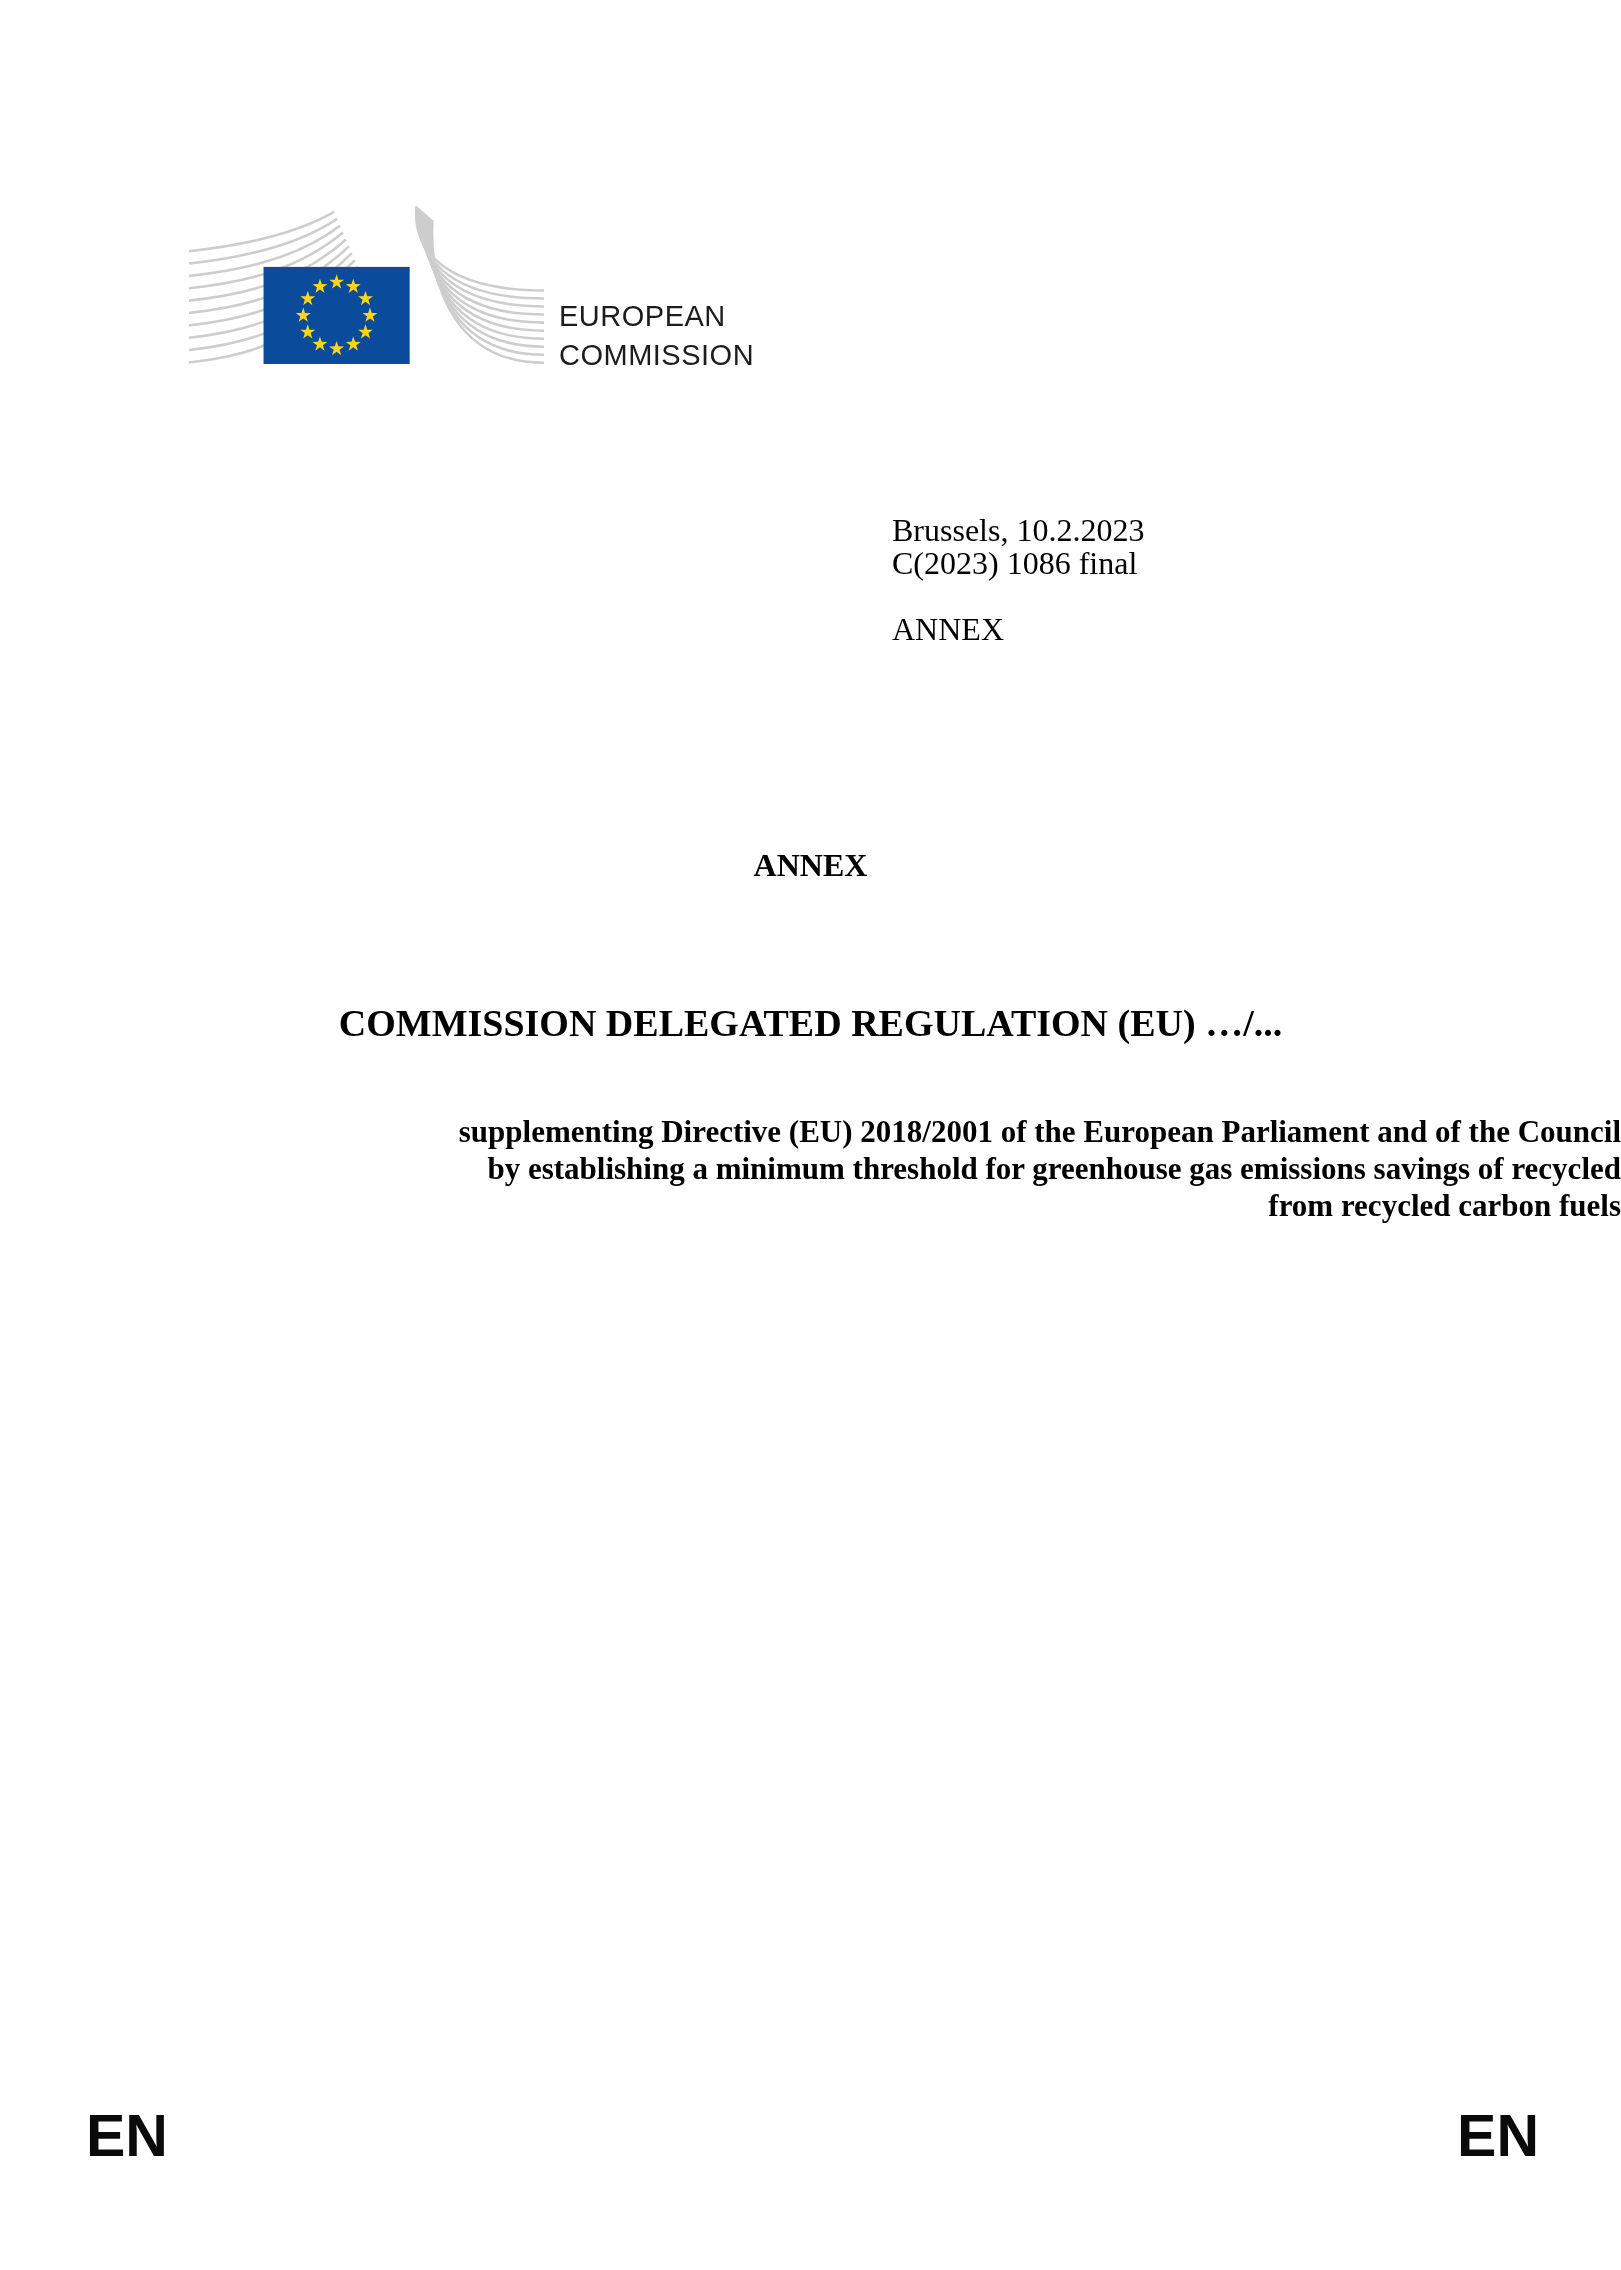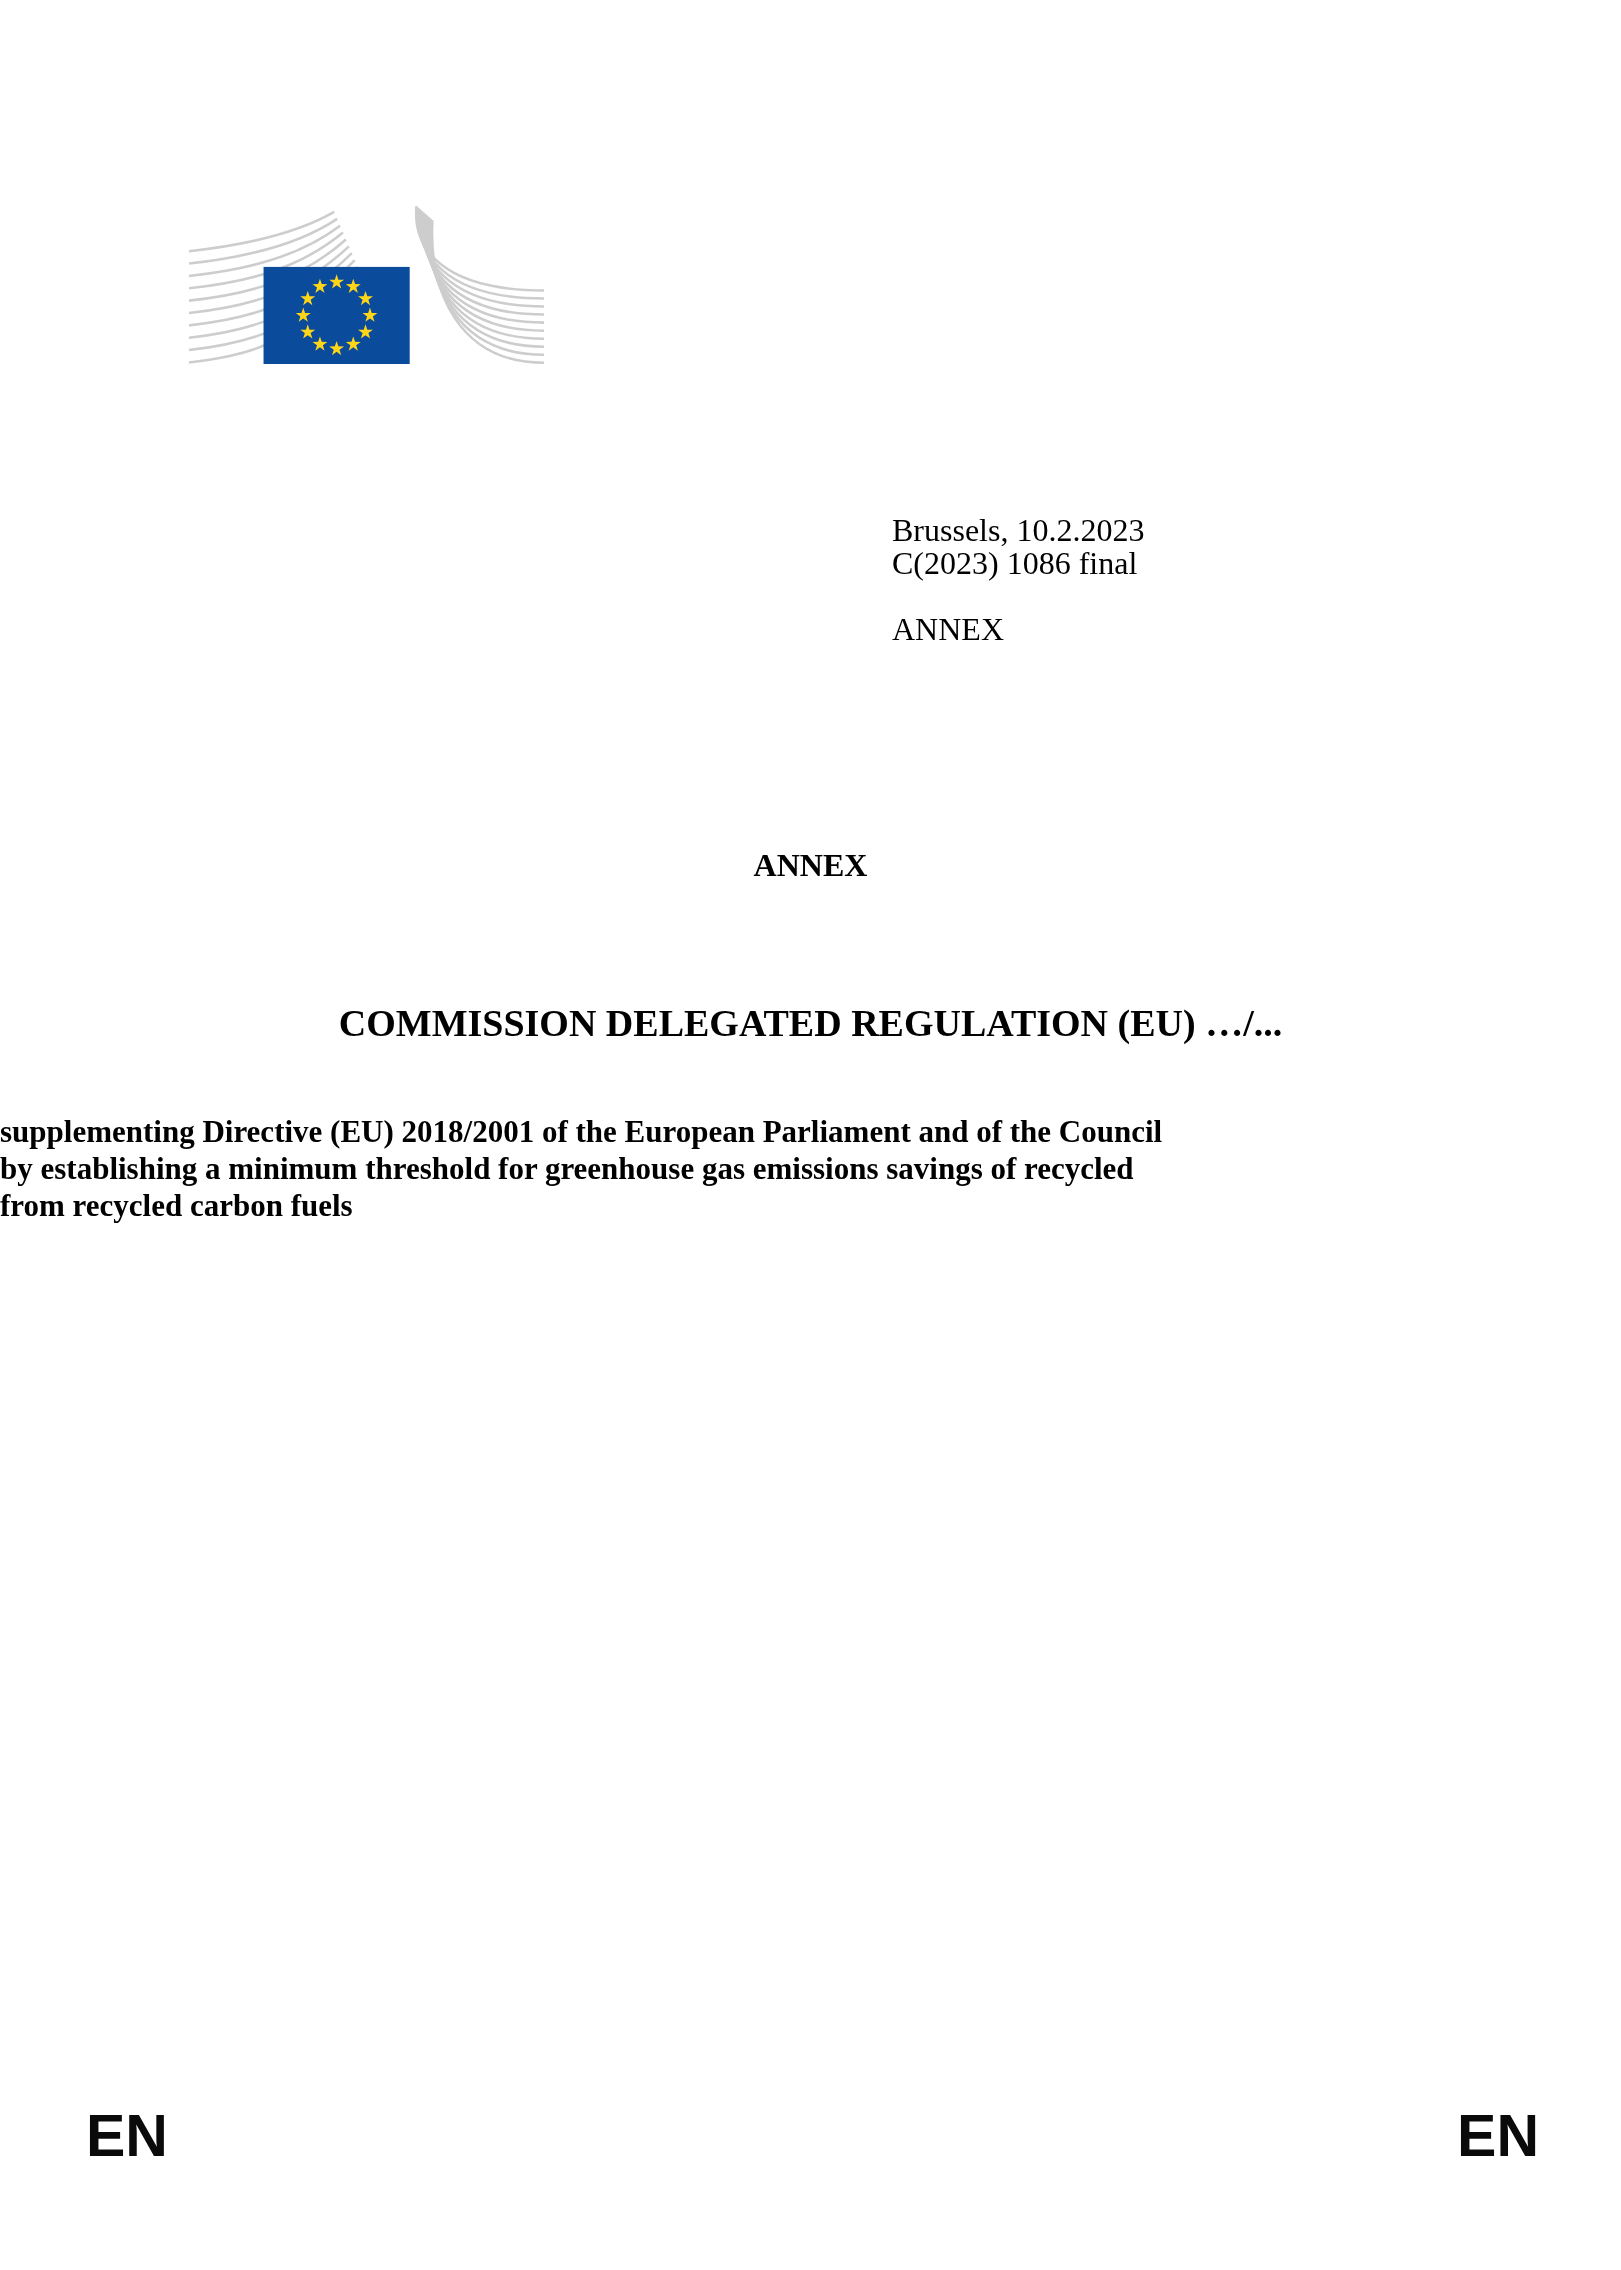--- a/index.html
+++ b/index.html
@@ -27,21 +27,21 @@
   }
   .doc-meta .gap { height:33px; }
   
   .h { position:absolute; left:0; width:100%; text-align:center; font-weight:bold; white-space:nowrap; }
   .h-annex { top:847px; font-size:32px; }
   .h-tothe { top:938px; font-size:32px; }
   .h-reg   { top:1001px; font-size:38px; }
   
   .title-block {
     position:absolute; left:0; top:1113px; width:100%;
-    text-align:left; font-weight:bold;
+    text-align:right; font-weight:bold;
     font-size:31px; line-height:37px; white-space:nowrap;
   }
   
   .lang {
     position:absolute; top:2107px;
     font-family:"Liberation Sans", sans-serif;
     font-weight:bold; font-size:59px; line-height:59px;
     color:#0a0a0a;
     margin-left:8px;
   }
@@ -94,20 +94,24 @@
       <use href="#star" x="167.5" y="142.94"></use>
       <use href="#star" x="150.5" y="147.5"></use>
       <use href="#star" x="133.5" y="142.94"></use>
       <use href="#star" x="121.06" y="130.5"></use>
       <use href="#star" x="116.5" y="113.5"></use>
       <use href="#star" x="121.06" y="96.5"></use>
       <use href="#star" x="133.5" y="84.06"></use>
     </g>
   </svg>
 
+  <div class="org-name">
+    <div>EUROPEAN</div>
+    <div>COMMISSION</div>
+  </div>
 
   <div class="doc-meta">
     <div>Brussels, 10.2.2023</div>
     <div>C(2023) 1086 final</div>
     <div class="gap"></div>
     <div>ANNEX</div>
   </div>
 
   <div class="h h-annex">ANNEX</div>
   <div class="h h-reg">COMMISSION DELEGATED REGULATION (EU) …/...</div>

